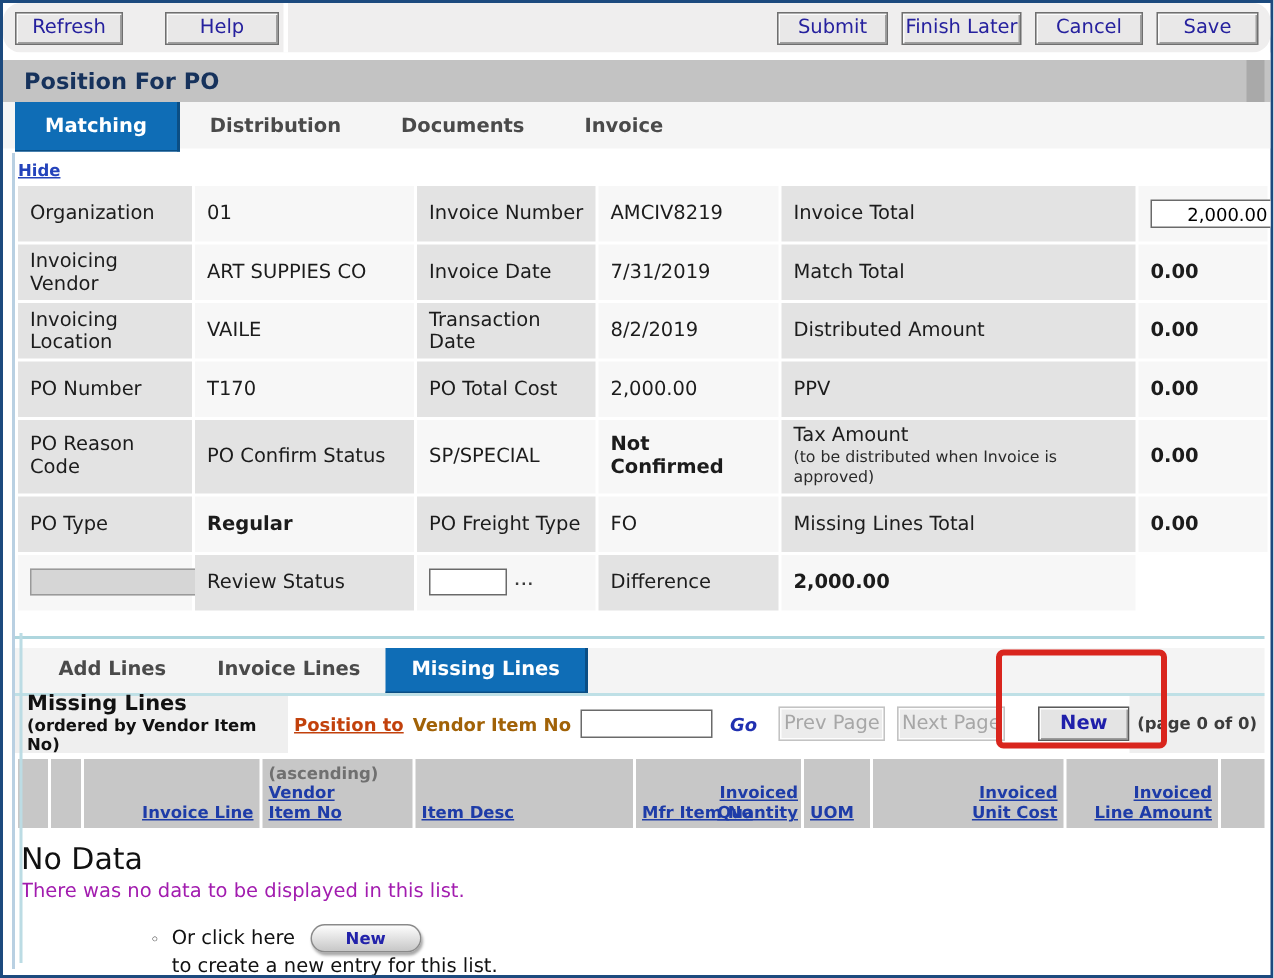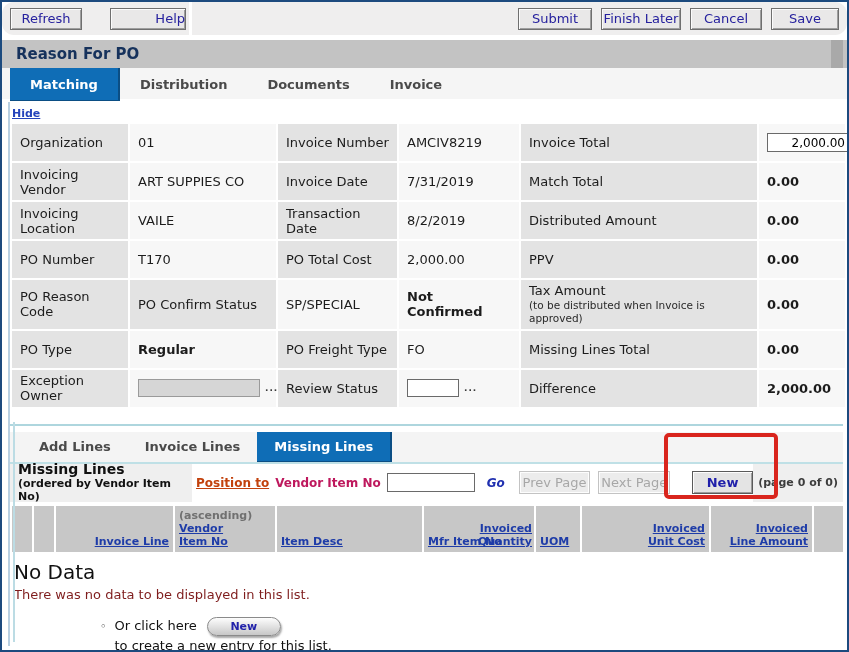--- a/index.html
+++ b/index.html
@@ -10,21 +10,21 @@
 
   
   .toolbar { height:33px; background:#efeeee; display:flex; align-items:center;border-radius:12px; }
   .toolbar-left { width:190px; height:100%; display:flex; align-items:center;
                   border-right:3px solid #fff; }
   .toolbar-right { margin-left:auto; display:flex; align-items:center; gap:9px; padding-right:8px; }
   .btn { font-family:inherit; font-size:13px; color:#26219e; background:#e9e8e8;
          border:1px solid #6f6f6f; box-shadow:inset 1px 1px 0 #fbfbfb, inset -1px -1px 0 #9e9e9e;
          padding:2px 0 3px; text-align:center; cursor:pointer; }
   .btn.w72{width:72px}.btn.w76{width:76px}.btn.w74{width:74px}.btn.w80{width:80px}.btn.w68{width:68px}
-  .toolbar-left .btn:first-child{ margin-left:8px; } .toolbar-left .btn+ .btn{ margin-left:28px;text-align:right; }
+  .toolbar-left .btn:first-child{ margin-left:8px; } .toolbar-left .btn+ .btn{ margin-left:28px; }
   .gap5 { height:5px; background:#fff; }
 
   
   .titlebar { position:relative; height:28px; background:#c3c3c3; display:flex; align-items:center; }
   .titlebar .t { font-size:15px; font-weight:bold; color:#16325c; padding-left:14px; }
   .titlebar .scroll-block { position:absolute; right:4px; top:0; width:12px; height:28px; background:#a9a9a9; }
 
   
   .tabbar { height:31px; background:#f5f5f5; display:flex; align-items:stretch; padding-left:8px; }
   .tab { display:flex; align-items:center; padding:16px 20px; font-size:13px; font-weight:bold;
@@ -61,21 +61,21 @@
                   display:flex; align-items:stretch; padding-left:12px; border-bottom:2px solid #bfe0e6; }
   .lines-tabbar .tab { padding:0 17px; }
 
   .ml-toolbar { margin-left:8px; width:833px; height:38px; display:flex; align-items:center; background:#fff; }
   .ml-title-cell { width:208px; height:100%; background:#efefef; padding-left:8px;
                    display:flex; flex-direction:column; justify-content:center; }
   .ml-title { font-size:14px; font-weight:bold; color:#111; line-height:1.1; }
   .ml-subtitle { font-size:11px; font-weight:bold; color:#111; }
   .pos-link { margin-left:4px; font-size:12px; font-weight:bold; color:#c2410c;
               text-decoration:underline; cursor:pointer; white-space:nowrap; }
-  .vi-label { margin-left:6px; font-size:12px; font-weight:bold; color:#be185d; white-space:nowrap; }
+  .vi-label { margin-left:6px; font-size:12px; font-weight:bold; color:#a16207; white-space:nowrap; }
   .vi-input { margin-left:6px; width:88px; }
   .go-link { margin-left:12px; font-size:12px; font-weight:bold; font-style:italic; color:#2030b0; cursor:pointer; }
   .pagebtn { font-family:inherit; font-size:13px; height:23px; cursor:default; }
   .pagebtn.disabled { width:82px; color:#a7a7a7; background:#ececec; border:1px solid #c3c3c3;
                       box-shadow:inset 0 0 0 1px #fdfdfd; margin-left:8px; }
   .newbtn { width:70px; height:23px; margin-left:22px; font-family:inherit; font-size:13px; font-weight:bold;
             color:#1f1faa; background:#e4e4e4; border:1px solid #5a5a5a;
             box-shadow:inset 1px 1px 0 #fdfdfd, inset -1px -1px 0 #9b9b9b; cursor:pointer; }
   .page-info { margin-left:auto; height:100%; background:#efefef; display:flex; align-items:center;
                padding:0 5px; font-size:11px; font-weight:bold; color:#3c3c3c; white-space:nowrap; }
@@ -96,21 +96,21 @@
   .w20{width:20px}.w132{width:117px}.w145{width:145px}.w100{width:100px}.w110{width:110px}
   .w44{width:44px}.w127{width:127px}.w101{width:101px}
   .hfill { flex:1; background:#c7c7c7; }
   .combo { position:relative; }
   .combo .mfr { position:absolute; left:4px; bottom:3px; white-space:nowrap; }
   .combo .qty { position:absolute; right:2px; bottom:3px; }
 
   
   .nodata { margin:8px 0 0 12px; }
   .nodata-h { font-size:20px; color:#111; }
-  .nodata-msg { margin-top:3px; font-size:13px; color:#7f1d1d; }
+  .nodata-msg { margin-top:3px; font-size:13px; color:#a21caf; }
   .nodata-bullet { margin:14px 0 0 86px; display:flex; }
   .bullet-glyph { font-size:11px; color:#333; margin:4px 8px 0 0; }
   .nodata-line { font-size:13px; color:#111; line-height:1.5; }
   .pill-new { display:inline-block; vertical-align:middle; width:74px; height:19px; margin-left:6px;
               border-radius:10px; border:1px solid #8a8a8a;
               background:linear-gradient(#fdfdfd,#c7c7c7); box-shadow:1px 2px 2px rgba(0,0,0,.35);
               font-family:inherit; font-size:11px; font-weight:bold; color:#2222aa; cursor:pointer; }
 </style>
 </head>
 <body>
@@ -127,21 +127,21 @@
       <button class="btn w74">Submit</button>
       <button class="btn w80">Finish Later</button>
       <button class="btn w72">Cancel</button>
       <button class="btn w68">Save</button>
     </div>
   </div>
   <div class="gap5"></div>
 
   
   <div class="titlebar">
-    <span class="t">Reason For PO</span>
+    <span class="t">Position For PO</span>
     <span class="scroll-block"></span>
   </div>
 
   
   <div class="tabbar">
     <div class="tab active">Matching</div>
     <div class="tab">Distribution</div>
     <div class="tab">Documents</div>
     <div class="tab">Invoice</div>
   </div>
@@ -197,21 +197,20 @@
     </div>
     <div class="cell val b">0.00</div>
 
     <div class="cell lbl">PO Type</div>
     <div class="cell val b">Regular</div>
     <div class="cell lbl">PO Freight Type</div>
     <div class="cell val">FO</div>
     <div class="cell lbl">Missing Lines Total</div>
     <div class="cell val b">0.00</div>
 
-    <div class="cell lbl">Exception Owner</div>
     <div class="cell val">
       <input class="txt-input disabled-input" disabled="" style="">
       <span class="ellipsis">...</span>
     </div>
     <div class="cell lbl">Review Status</div>
     <div class="cell val">
       <input class="txt-input review-input" style="">
       <span class="ellipsis">...</span>
     </div>
     <div class="cell lbl">Difference</div>

